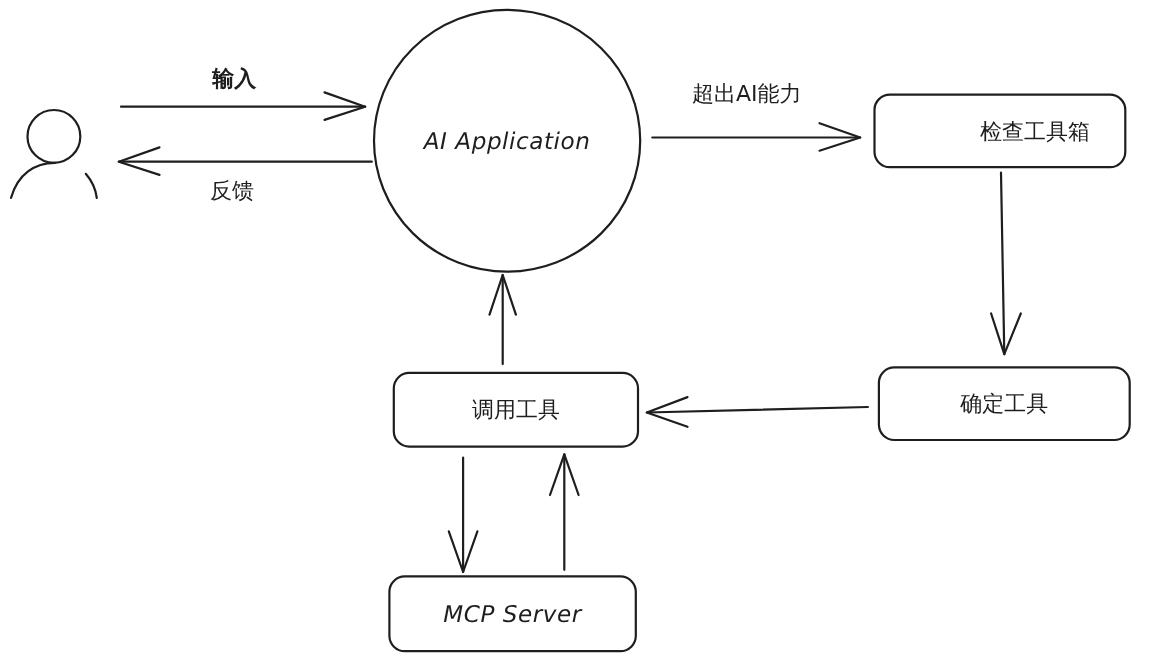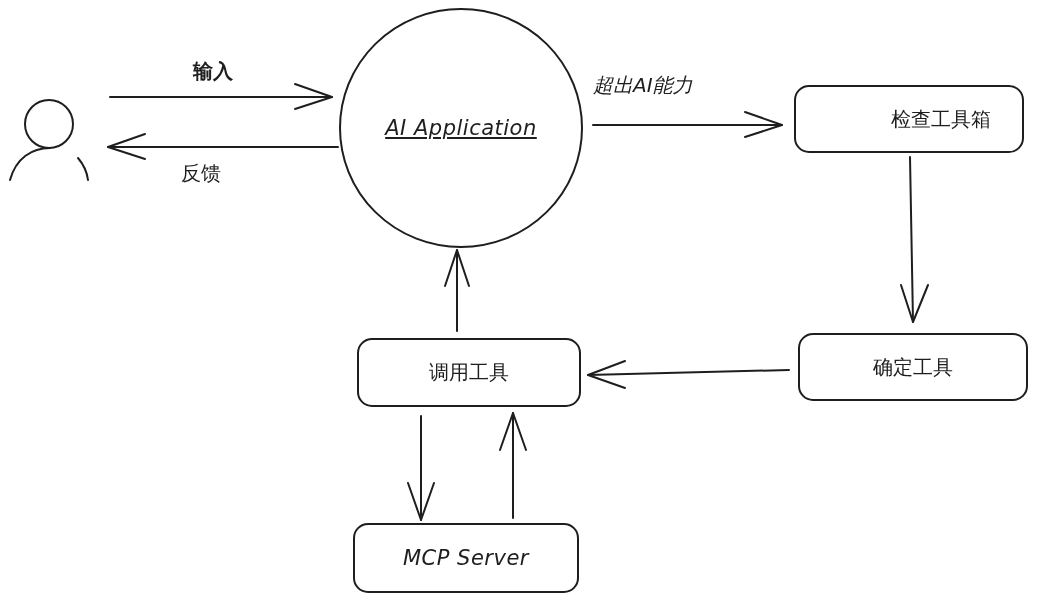--- a/index.html
+++ b/index.html
@@ -67,20 +67,20 @@
 
   <g>
     <path class="stroke" d="M513 518 L 513 413"></path>
     <path class="stroke" d="M500 450 L 513 413 L 526 450"></path>
   </g>
 
   <rect class="stroke" x="354" y="524" width="224" height="68" rx="14"></rect>
 </svg>
 
 <div class="label" style="left:193px; top:58px;font-weight:bold;">输入</div>
-<div class="label" style="left:181px; top:160px;">反馈</div>
-<div class="label" style="left:593px; top:72px;font-style:italic;">超出AI能力</div>
+<div class="label" style="left:191px; top:160px;">反馈</div>
+<div class="label" style="left:629px; top:72px;">超出AI能力</div>
 
-<div class="node-text hand" style="left:340px; top:108px; width:242px; height:40px;text-decoration:underline;">AI Application</div>
+<div class="node-text hand" style="left:340px; top:108px; width:242px; height:40px;">AI Application</div>
 <div class="node-text" style="left:795px; top:86px; width:228px; height:66px;padding-left:32px;">检查工具箱</div>
 <div class="node-text" style="left:799px; top:334px; width:228px; height:66px;">确定工具</div>
 <div class="node-text" style="left:358px; top:339px; width:222px; height:67px;text-align:right;">调用工具</div>
 <div class="node-text hand" style="left:354px; top:524px; width:224px; height:68px;">MCP Server</div>
 
 </body></html>

